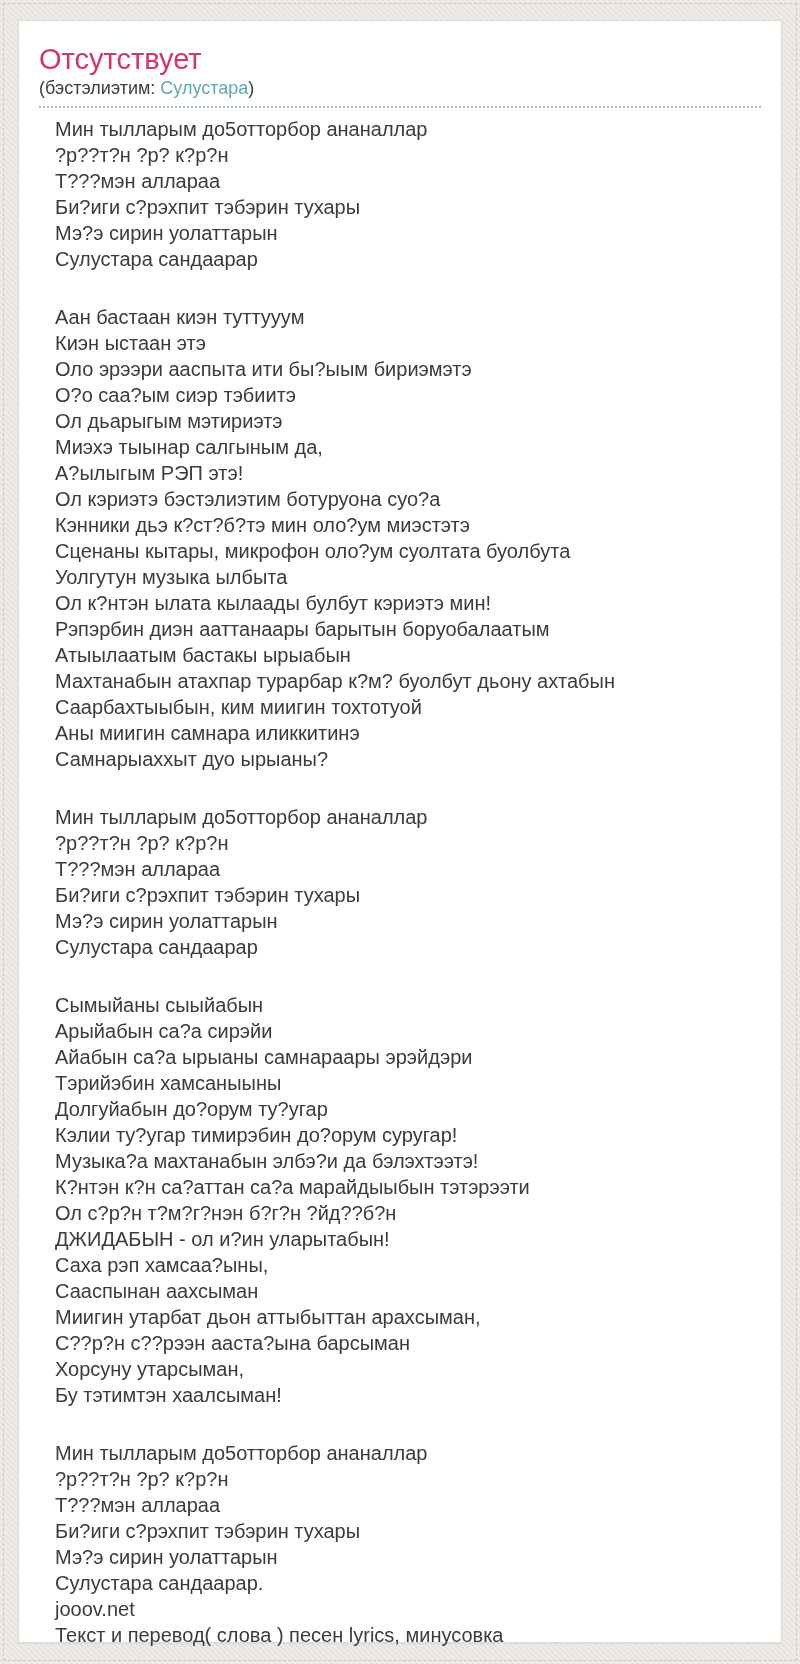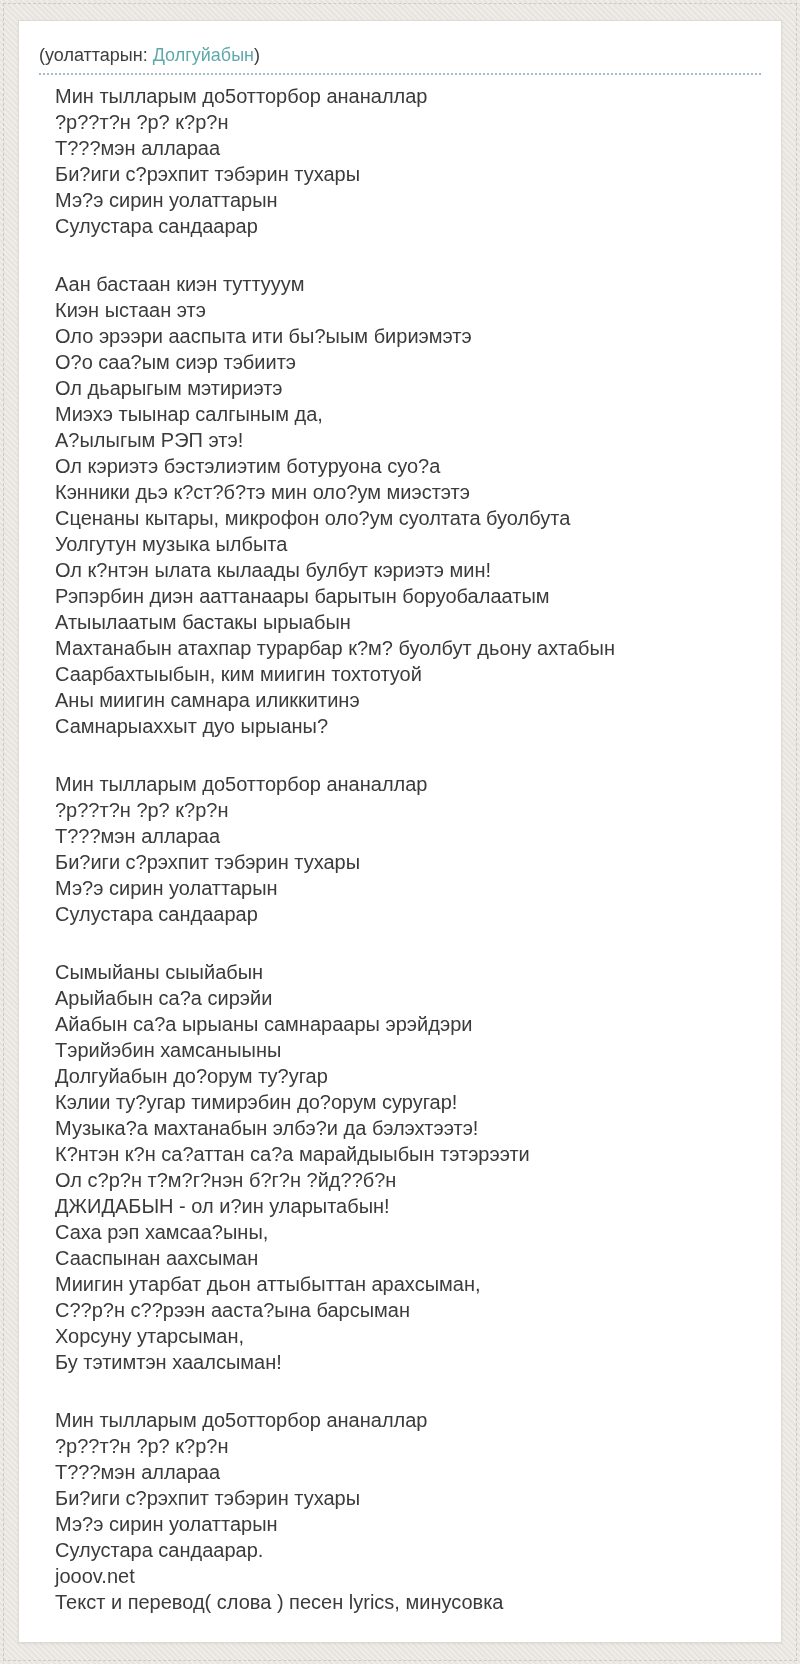--- a/index.html
+++ b/index.html
@@ -73,23 +73,24 @@
   }
   .lyrics p:last-child { margin-bottom: 0; }
 </style>
 </head>
 <body>
 
 <div class="page-texture"></div>
 <div class="page-frame"></div>
 
 <div class="card">
+  <h1 class="page-title">Отсутствует</h1>
 
   <div class="artist-line">
-    <span>(уолаттарын: </span><a class="artist">Долгуйабын</a><span>)</span>
+    <span>(бэстэлиэтим: </span><a class="artist">Сулустара</a><span>)</span>
   </div>
 
   <div class="header-sep"></div>
 
   <div class="lyrics">
     <p>Мин тылларым до5отторбор ананаллар
 ?р??т?н ?р? к?р?н
 Т???мэн аллараа
 Би?иги с?рэхпит тэбэрин тухары
 Мэ?э сирин уолаттарын

